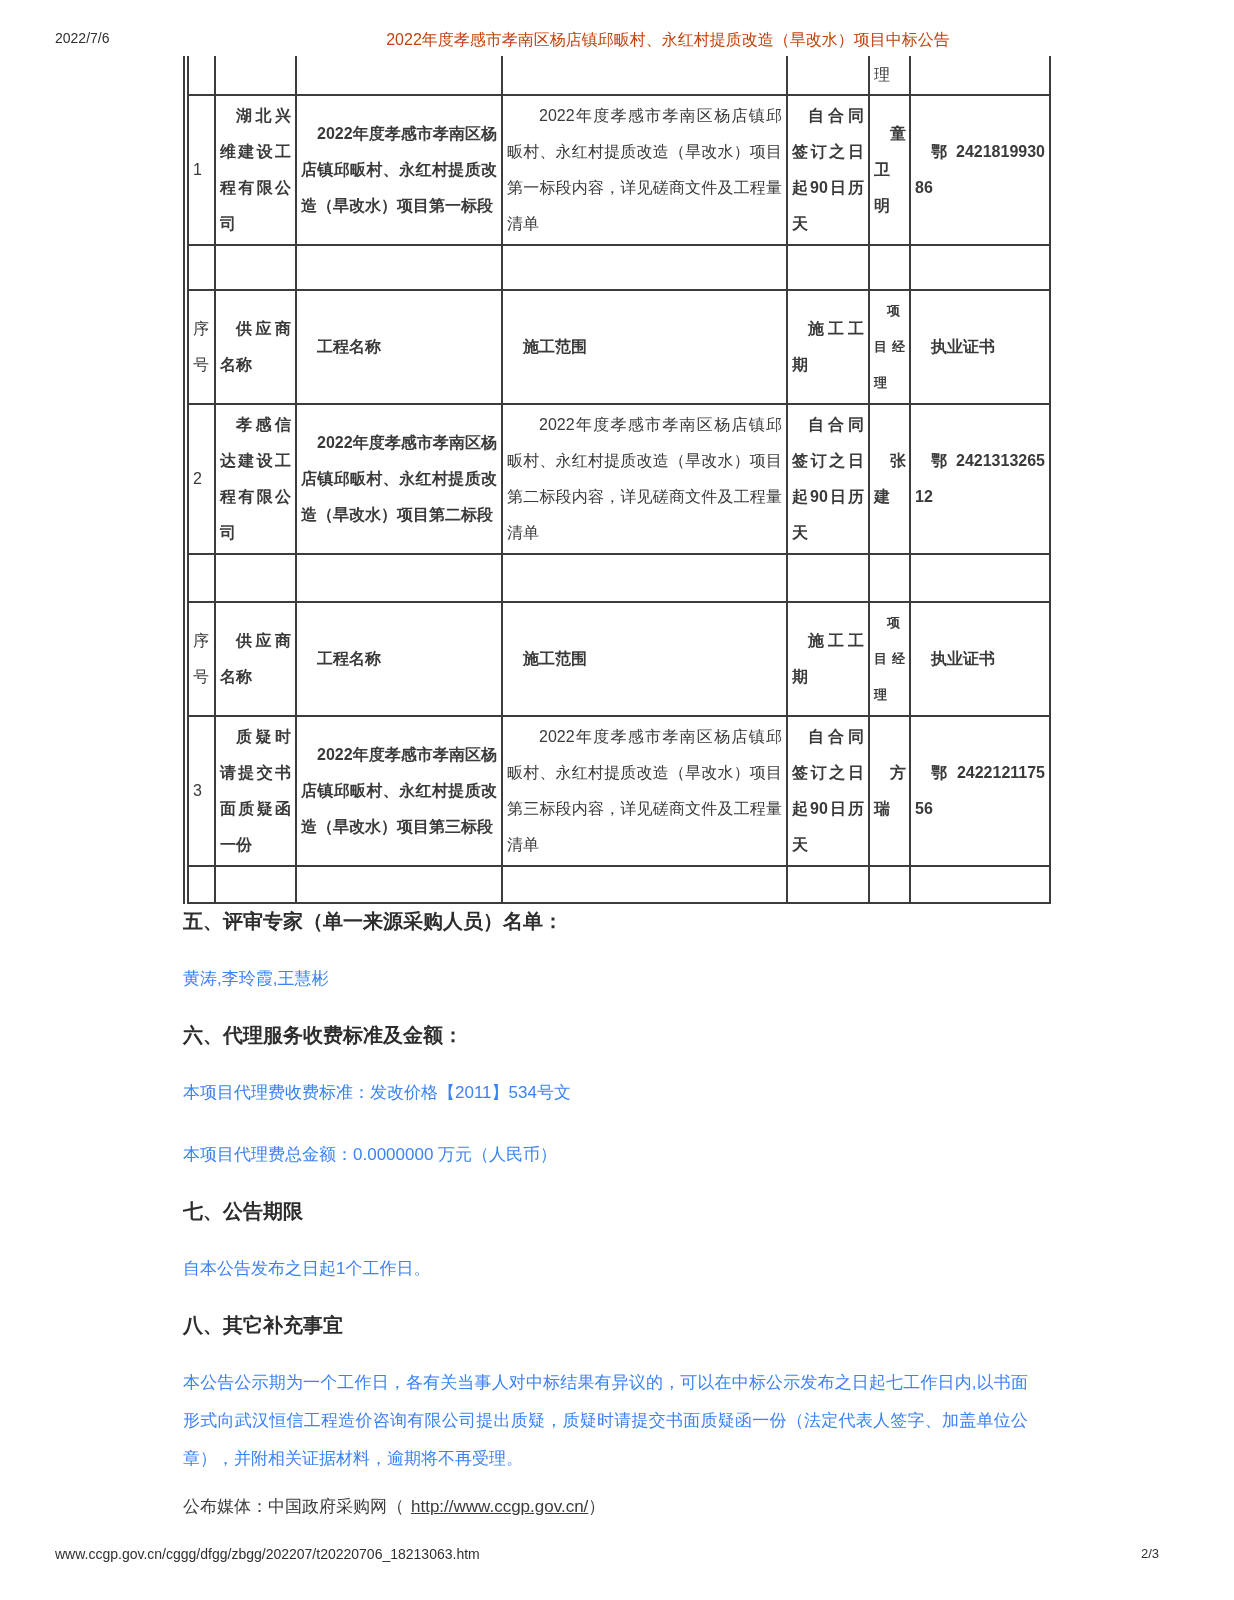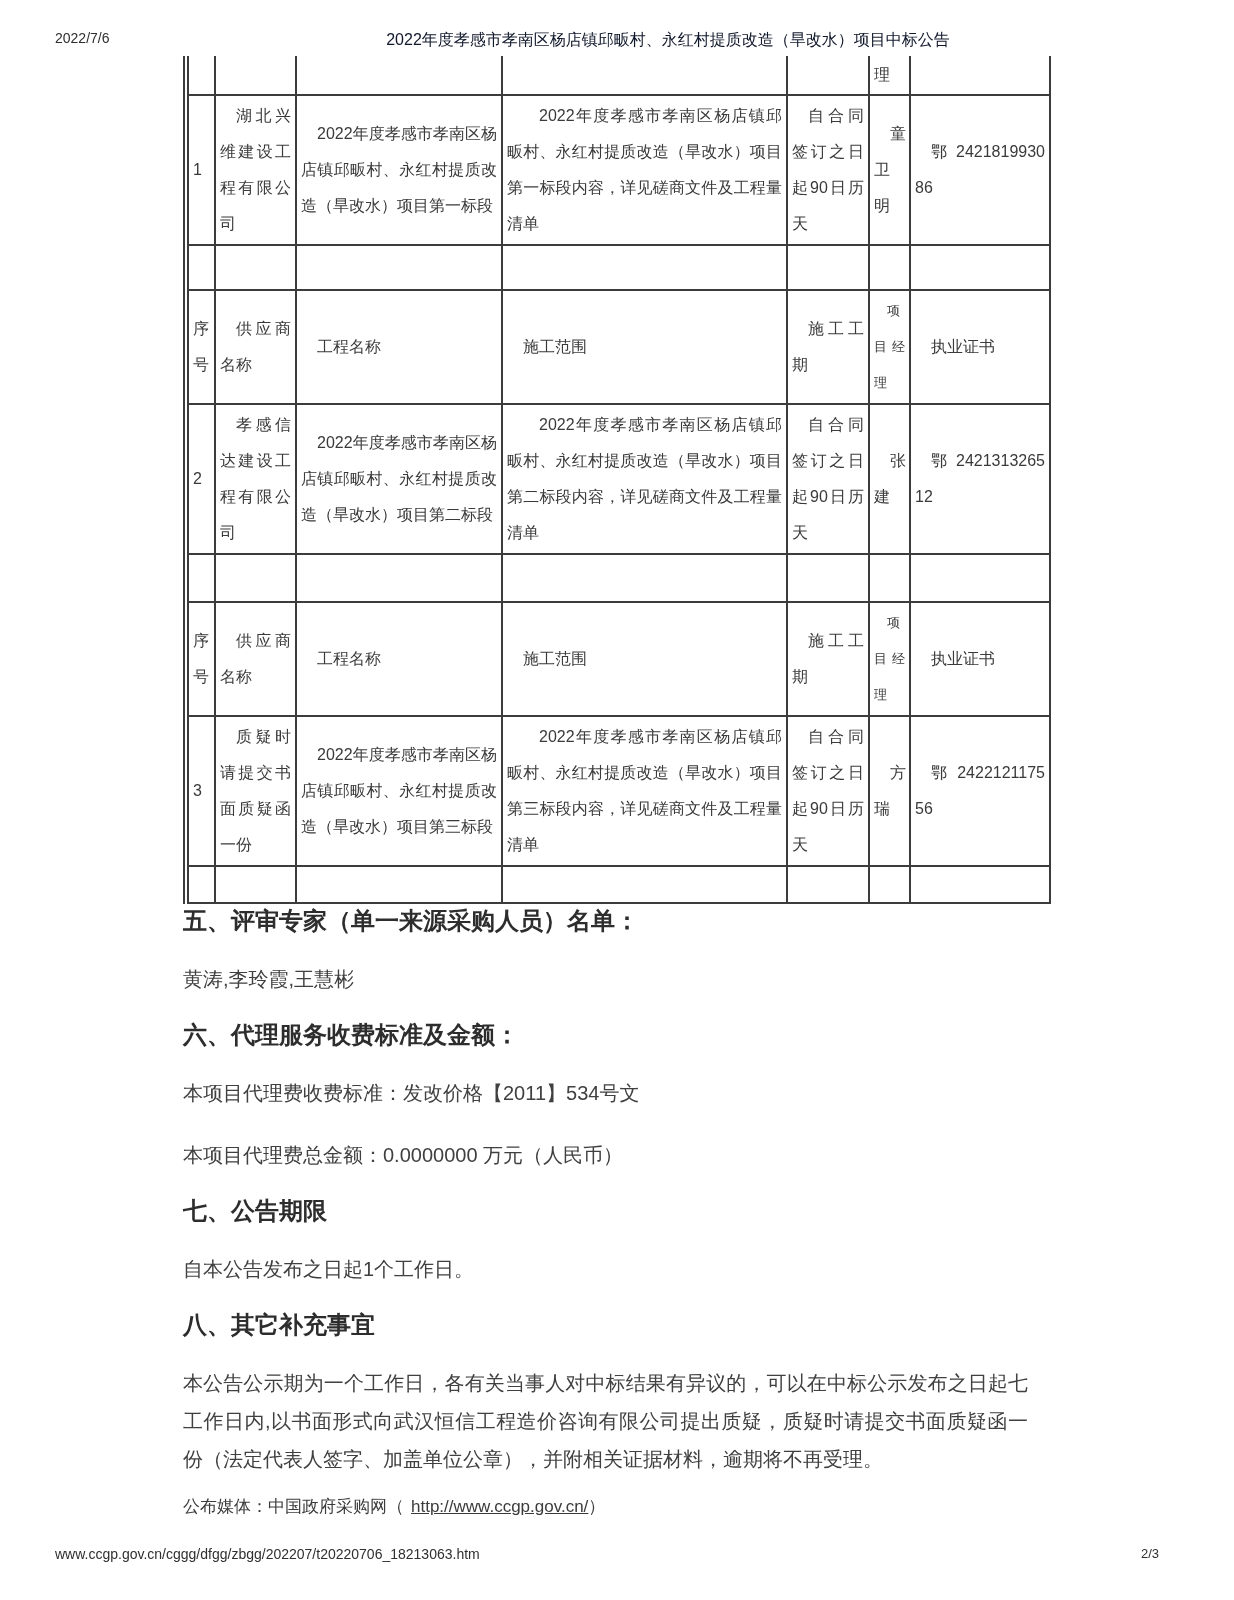--- a/index.html
+++ b/index.html
@@ -6,21 +6,21 @@
   .page {
     position:relative; width:1234px; height:1600px; margin:0 auto;
     background:#ffffff; overflow:hidden;
     font-family:"Liberation Sans","DejaVu Sans",sans-serif;
     color:#3b3b3b;
   }
   
   .print-date { position:absolute; left:55px; top:30px; font-size:14px; color:#2f2f2f; }
   .doc-title {
     position:absolute; left:102px; right:0; top:30px;
-    text-align:center; font-size:16px; color:#0f172a;
+    text-align:center; font-size:16px; color:#c2410c;
   }
   
   .table-outline {
     position:absolute; left:183px; top:56px;
     border-left:2px solid #3c3c3c; padding-left:2px;
   }
   table.bid {
     border-collapse:collapse; table-layout:fixed; width:862px;
     font-size:16px; line-height:36px; color:#3a3a3a;
     border:2px solid #3c3c3c; border-top:none;
@@ -31,32 +31,32 @@
     text-align:justify; overflow:hidden; word-break:break-all;
   }
   tr.r-partial td { border-top:none; }
   tr.r-partial { height:37px; }
   tr.r-data    { height:148px; }
   tr.r-gap45   { height:45px; }
   tr.r-gap48   { height:48px; }
   tr.r-gap37   { height:37px; }
   tr.r-head    { height:110px; }
   .ind0 { text-indent:0; }
-  .ind1 { text-indent:1em; }
+  .ind1 { text-indent:1em;font-weight:bold; }
   .ind2 { text-indent:2em; }
   .c-mgr-h { font-size:13px; }
   .c-carry { text-indent:0; vertical-align:bottom; line-height:34px; }
   
   .sections { position:absolute; left:183px; top:884px; width:845px; }
   .sec-h {
-    font-size:24px; font-weight:bold; color:#2d2d2d;
+    font-size:20px; font-weight:bold; color:#2d2d2d;
     margin:22px 0 0 0; line-height:30px;
   }
   .sec-p {
-    font-size:20px; color:#404040; margin:24px 0 0 0;
+    font-size:17px; color:#3b82f6; margin:24px 0 0 0;
     line-height:38px; text-align:justify; word-break:break-all;
   }
   .media-line { font-size:17px; color:#3b3b3b; margin:10px 0 0 0; line-height:38px; }
   .media-link { color:#3b3b3b; text-decoration:underline; cursor:pointer;margin-left:7px; }
   
   .footer-url  { position:absolute; left:55px;  top:1546px; font-size:14px; color:#2f2f2f; }
   .footer-page { position:absolute; right:75px; top:1546px; font-size:13px; color:#2f2f2f; }
 </style>
 </head>
 <body>

